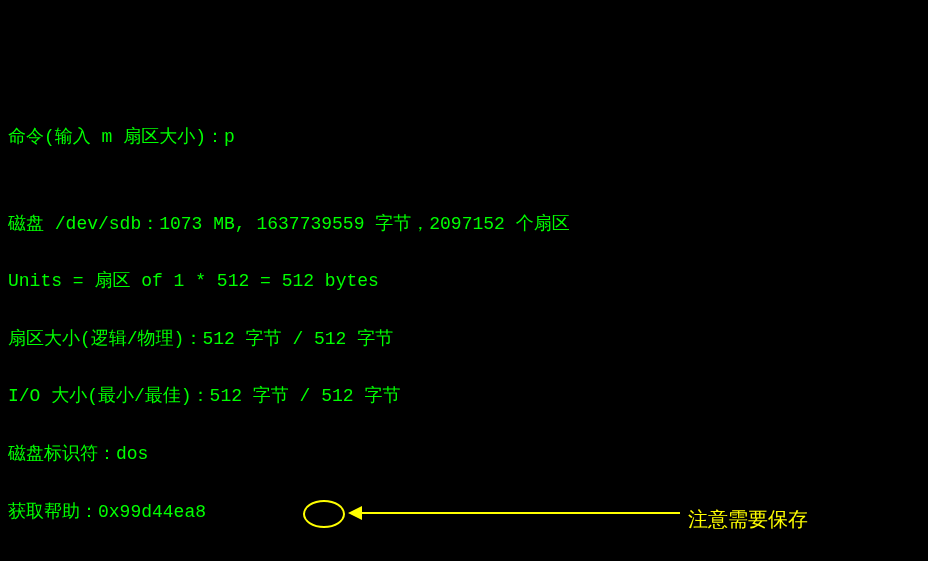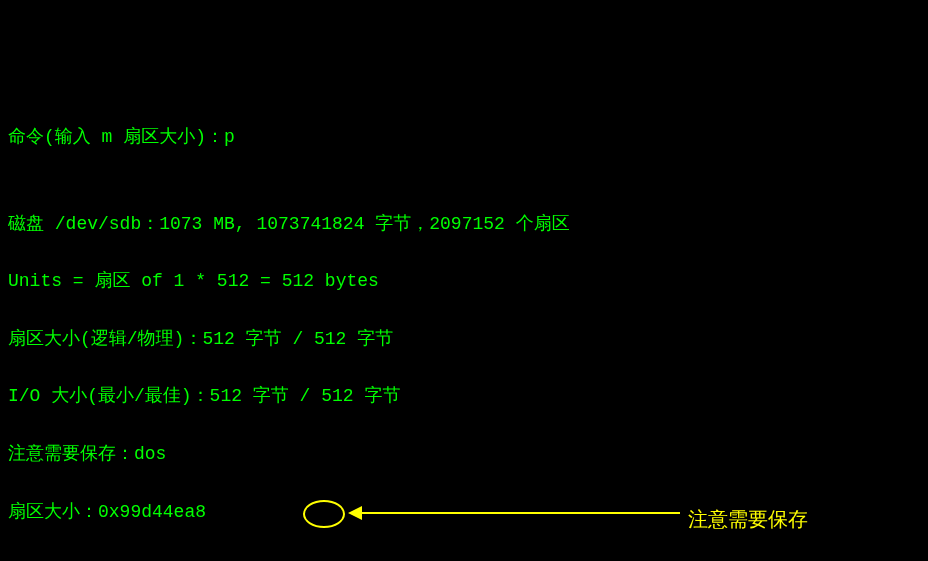--- a/index.html
+++ b/index.html
@@ -57,26 +57,26 @@
       white-space: nowrap;
     }
   </style>
 </head>
 <body>
 
 
 
 <span class="line">命令(输入 m 扇区大小)：p</span>
 <span class="line"></span>
-<span class="line">磁盘 /dev/sdb：1073 MB, 1073741824 字节，2097152 个扇区</span>
+<span class="line">磁盘 /dev/sdb：1073 MB, 1637739559 字节，2097152 个扇区</span>
 <span class="line">Units = 扇区 of 1 * 512 = 512 bytes</span>
 <span class="line">扇区大小(逻辑/物理)：512 字节 / 512 字节</span>
 <span class="line">I/O 大小(最小/最佳)：512 字节 / 512 字节</span>
-<span class="line">注意需要保存：dos</span>
-<span class="line">扇区大小：0x99d44ea8</span>
+<span class="line">磁盘标识符：dos</span>
+<span class="line">获取帮助：0x99d44ea8</span>
 <span class="line"></span>
 
 
 
 
 
 
 
 <span class="line"></span>
 

